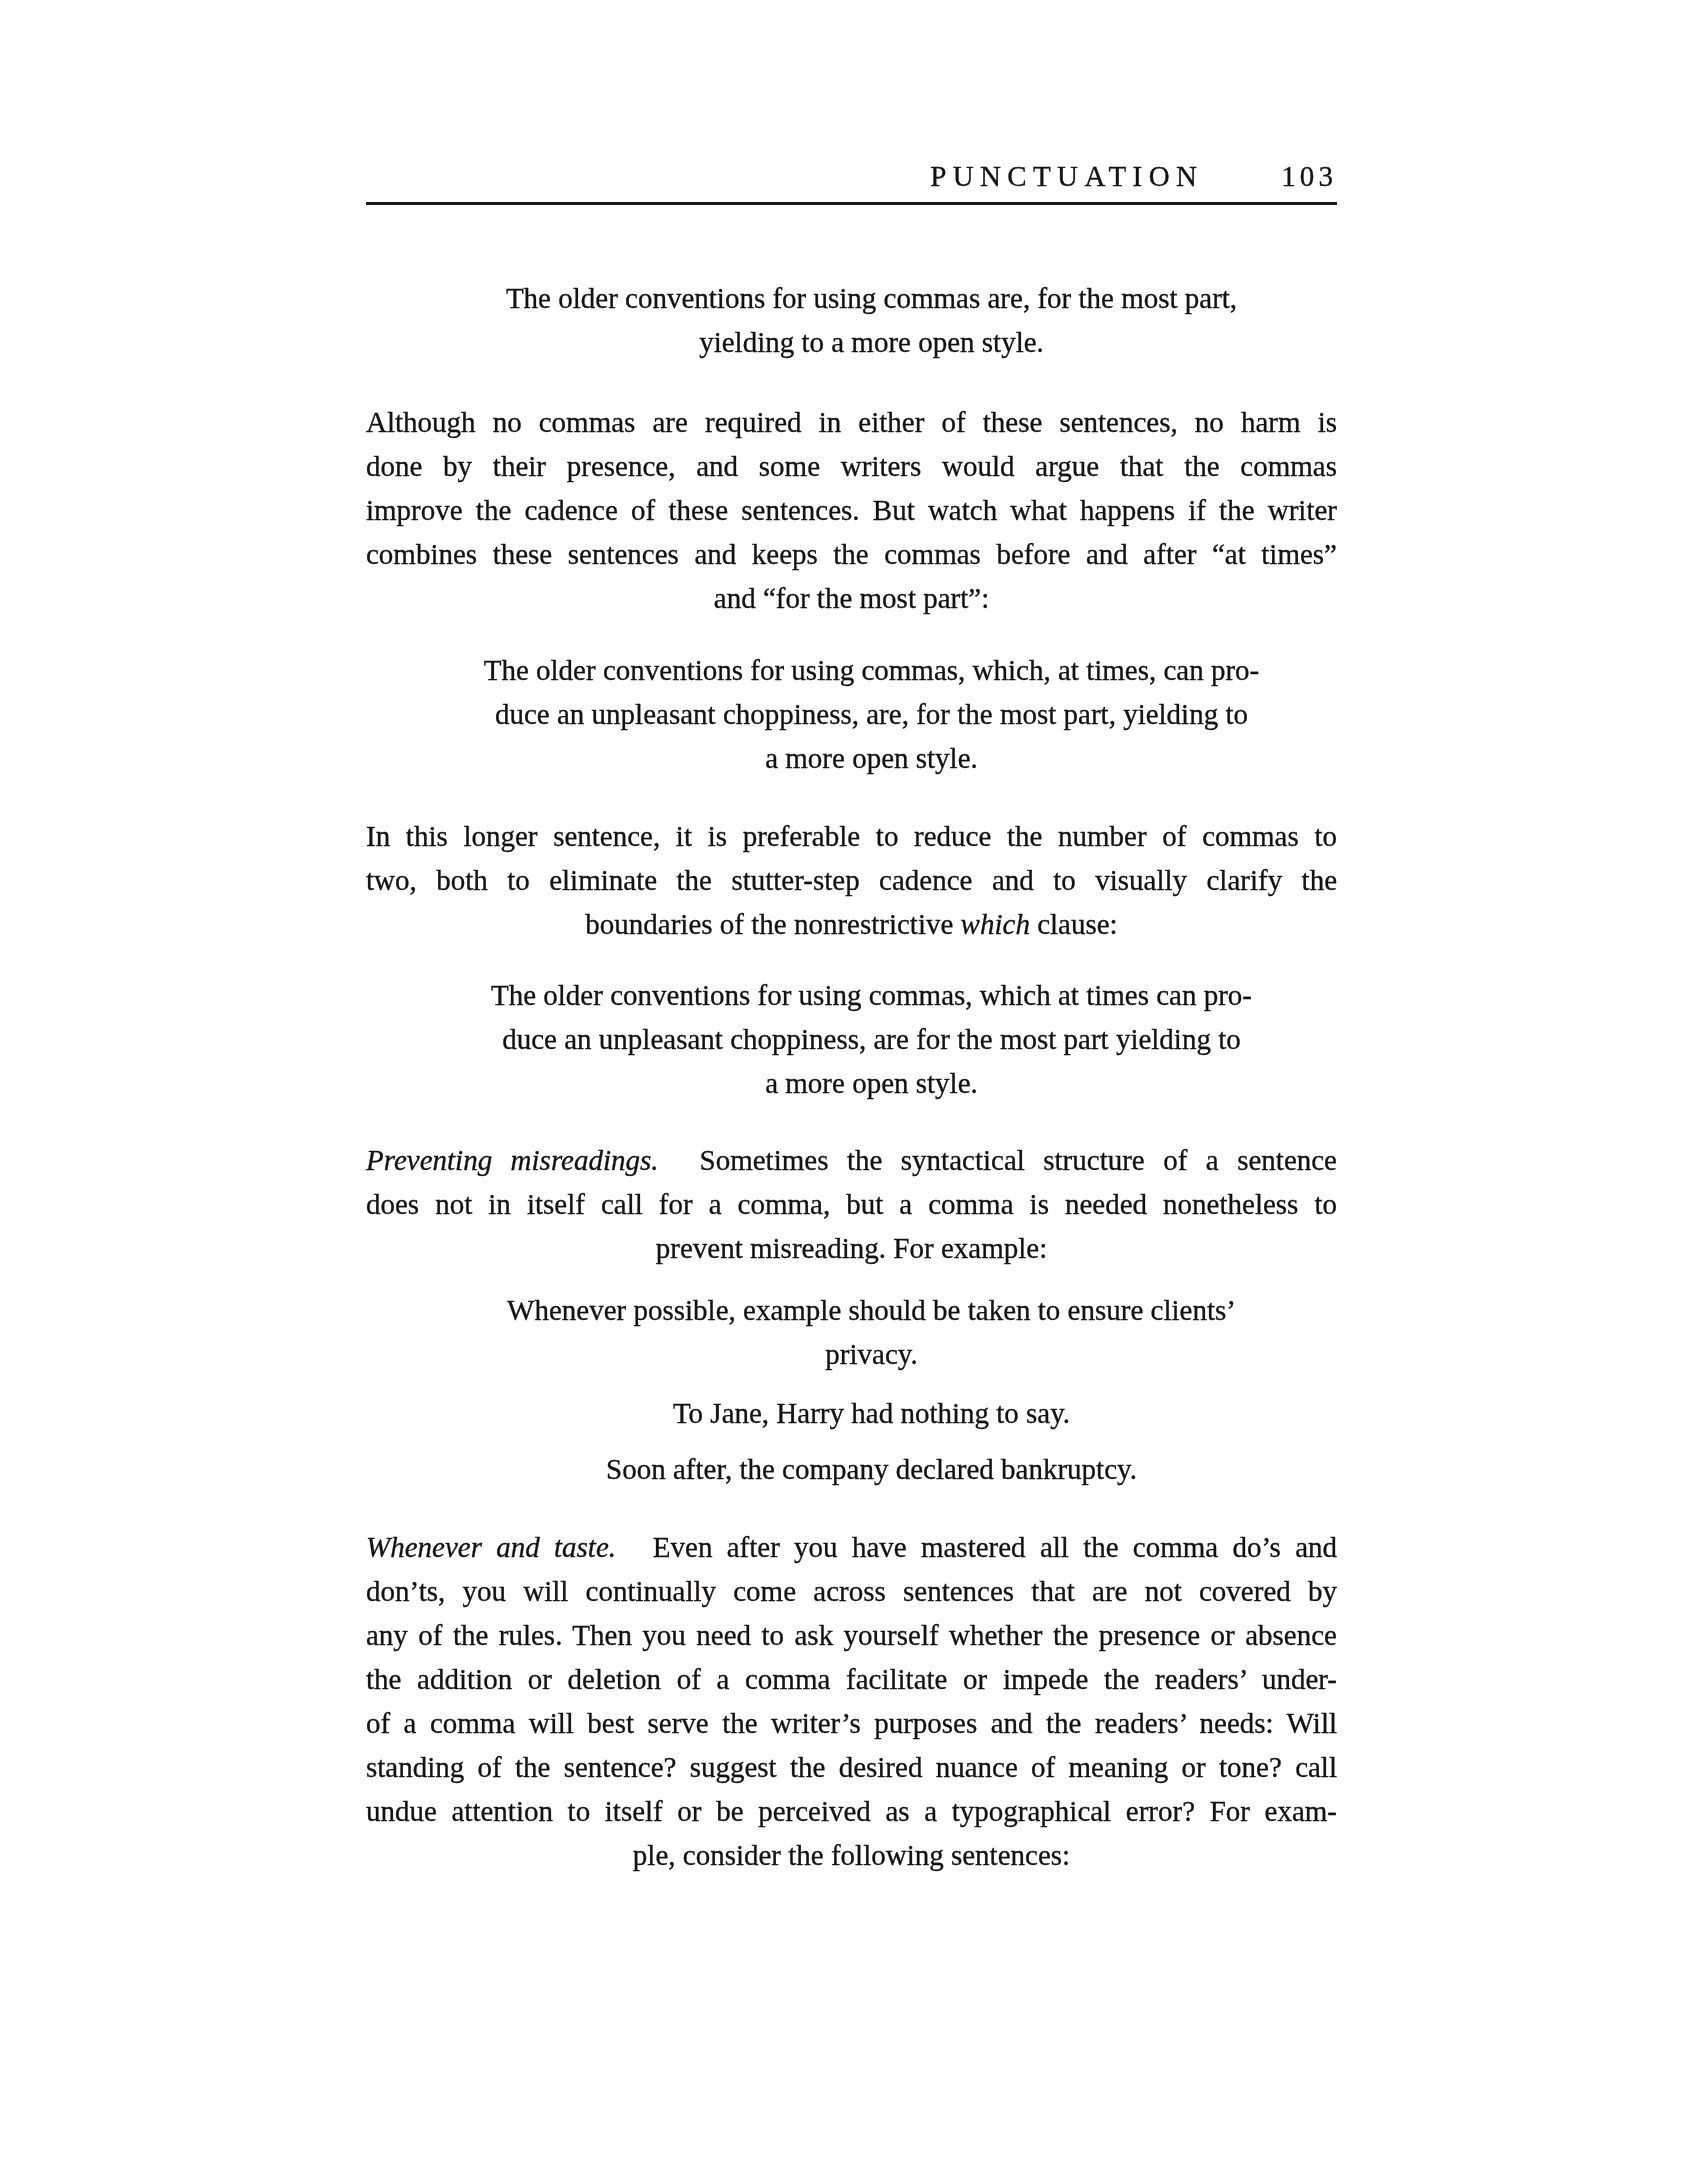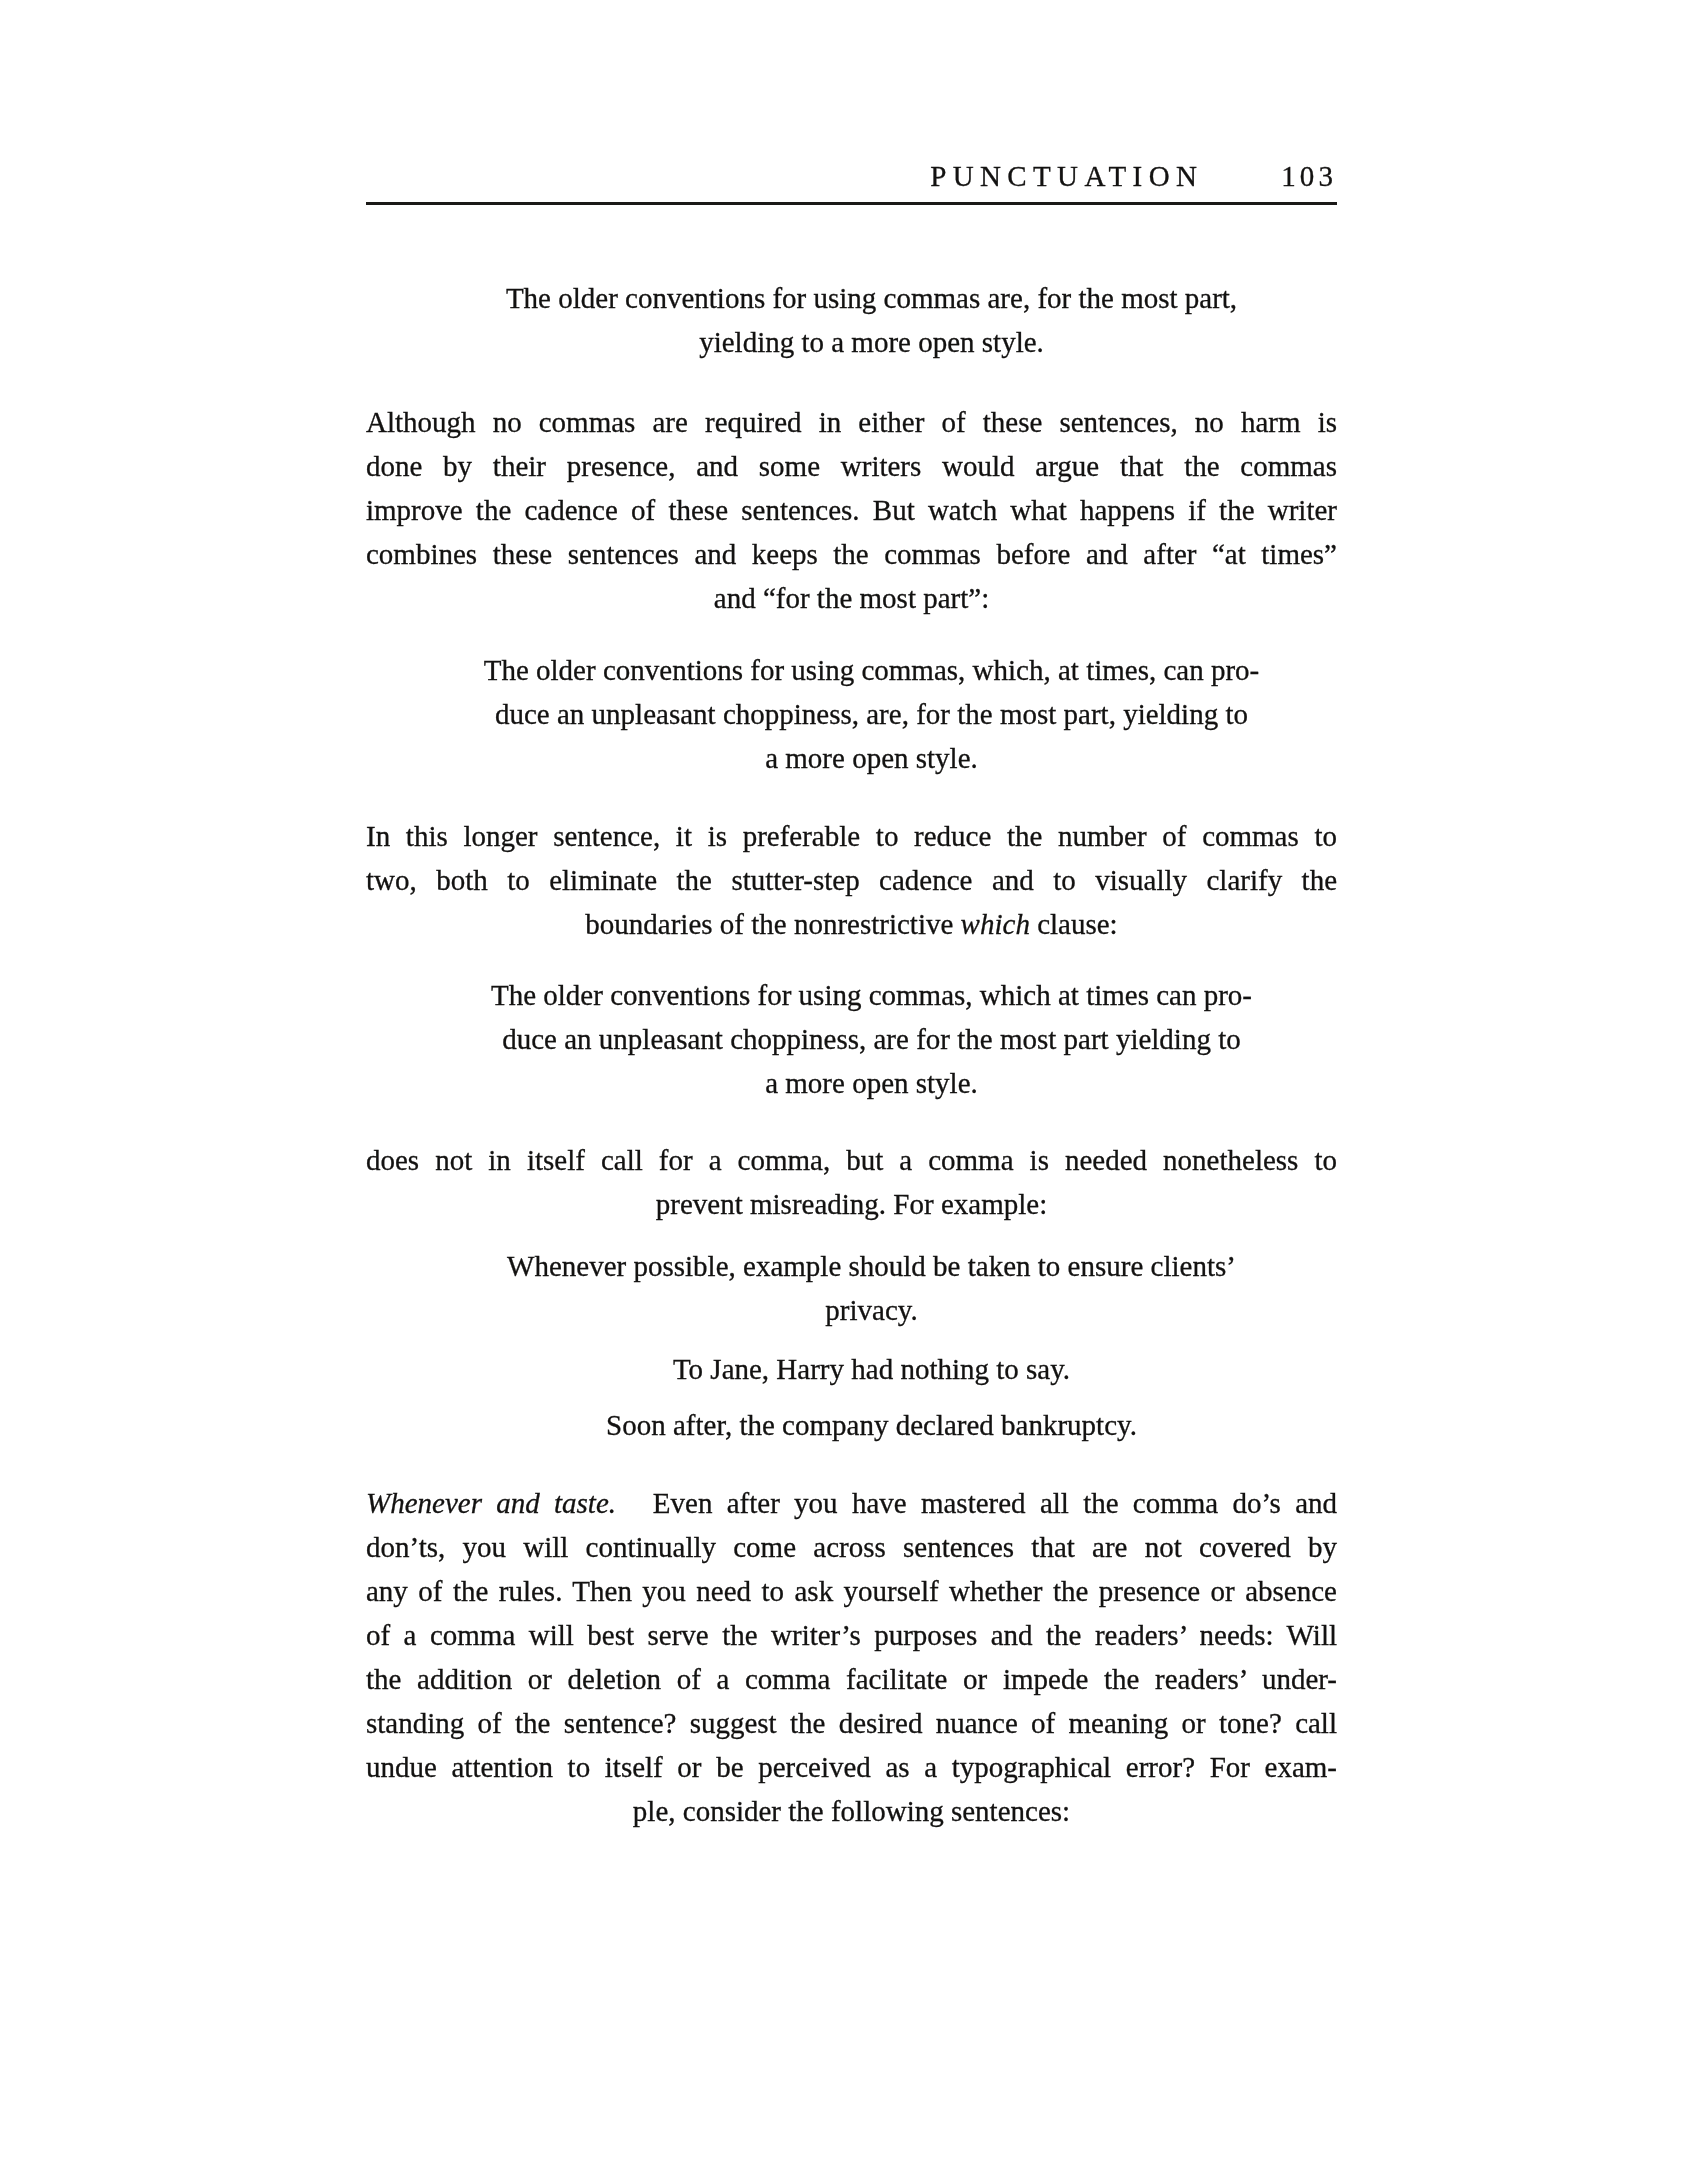--- a/index.html
+++ b/index.html
@@ -98,20 +98,24 @@
       </div>
     </div>
 
     <div class="quote q3">
       <div class="ln">The older conventions for using commas, which at times can pro-</div>
       <div class="ln">duce an unpleasant choppiness, are for the most part yielding to</div>
       <div class="ln">a more open style.</div>
     </div>
 
     <div class="para p3">
+      <div class="ln jl">
+        <span class="it">Preventing misreadings.</span><span class="rg"></span>
+        <span>Sometimes the syntactical structure of a sentence</span>
+      </div>
       <div class="ln jl">does not in itself call for a comma, but a comma is needed nonetheless to</div>
       <div class="ln">prevent misreading. For example:</div>
     </div>
 
     <div class="quote ex">
       <div>
         <div class="ln">Whenever possible, example should be taken to ensure clients’</div>
         <div class="ln">privacy.</div>
       </div>
       <div class="ex-item2">
@@ -122,22 +126,22 @@
       </div>
     </div>
 
     <div class="para p4">
       <div class="ln jl">
         <span class="it">Whenever and taste.</span><span class="rg"></span>
         <span>Even after you have mastered all the comma do’s and</span>
       </div>
       <div class="ln jl">don’ts, you will continually come across sentences that are not covered by</div>
       <div class="ln jl">any of the rules. Then you need to ask yourself whether the presence or absence</div>
+      <div class="ln jl">the addition or deletion of a comma facilitate or impede the readers’ under-</div>
       <div class="ln jl">of a comma will best serve the writer’s purposes and the readers’ needs: Will</div>
-      <div class="ln jl">the addition or deletion of a comma facilitate or impede the readers’ under-</div>
       <div class="ln jl">standing of the sentence? suggest the desired nuance of meaning or tone? call</div>
       <div class="ln jl">undue attention to itself or be perceived as a typographical error? For exam-</div>
       <div class="ln">ple, consider the following sentences:</div>
     </div>
 
   </div>
 </div>
 
 
 </body></html>

